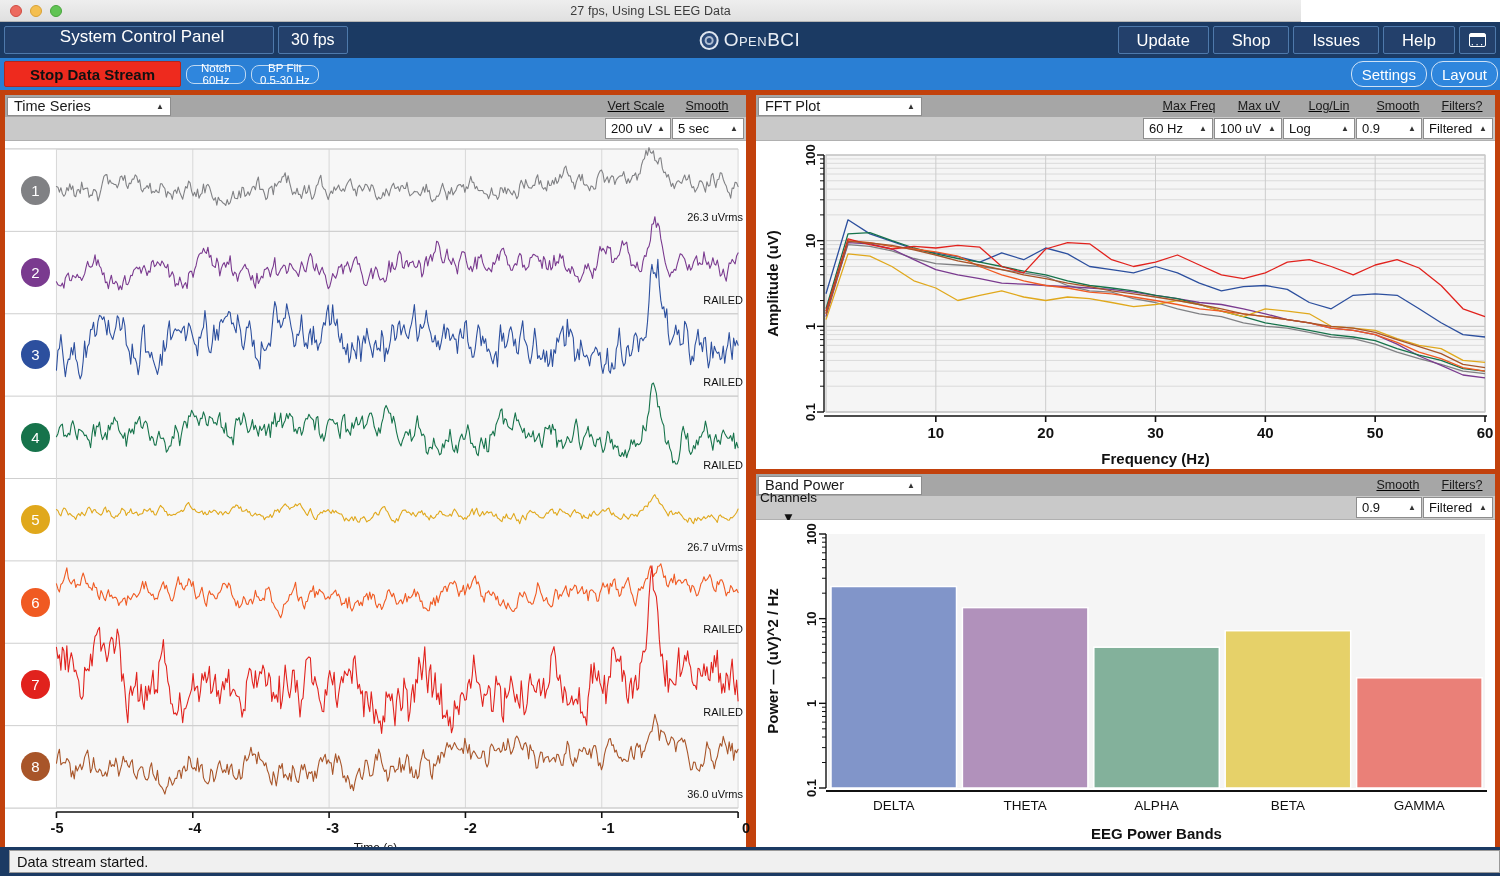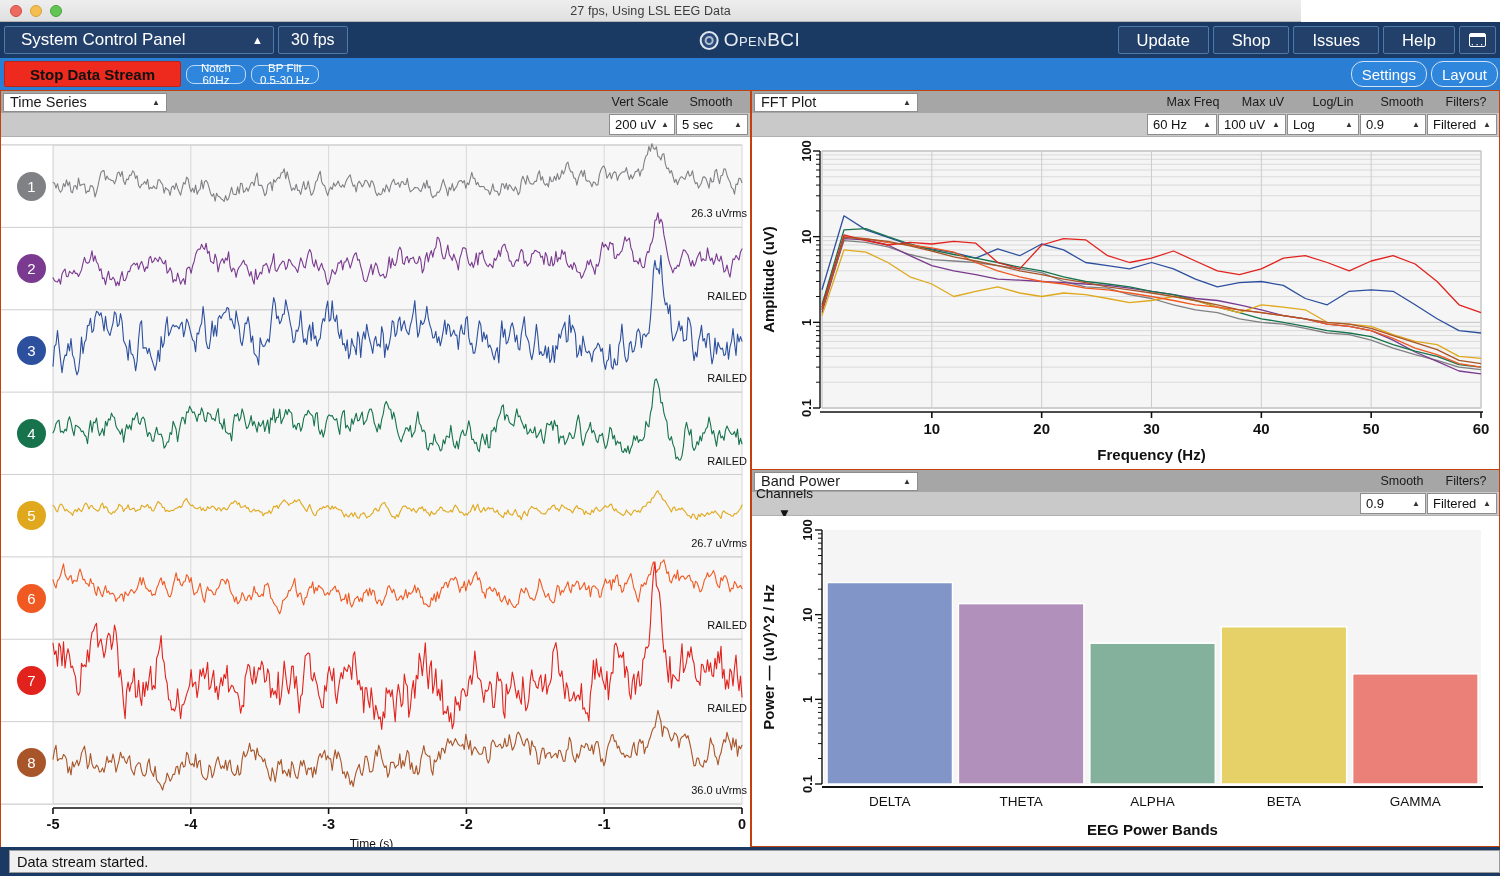--- a/index.html
+++ b/index.html
@@ -32,21 +32,21 @@
   .navbar {
     position:absolute; left:0; top:22px; width:1500px; height:36px;
     background:#1b3a63; display:flex; align-items:center;
   }
   .nav-btn {
     height:28px; margin-left:4px; padding:0 14px;
     border:1px solid #4e79ab; border-radius:2px;
     color:#ffffff; font-size:16.5px; display:flex; align-items:center;
     background:#23406b; white-space:nowrap;
   }
-  .scp { font-size:17px; padding:0 10px 0 16px; gap:26px; min-width:270px; justify-content:space-between;}
+  .scp { font-size:17px; padding:0 10px 0 16px; gap:26px; min-width:270px; justify-content:space-between;flex-direction:column;}
   .caret-up { font-size:11px; }
   .fps-btn { font-size:16px; padding:0 12px; }
   .logo-wrap {
     position:absolute; left:50%; transform:translateX(-50%);
     display:flex; align-items:center; gap:5px;
   }
   .logo-mark {
     width:19px; height:19px; border-radius:50%;
     border:2px solid #dfe6ef; background:#2b4a78;
     position:relative;
@@ -94,34 +94,34 @@
     display:flex; flex-direction:column; align-items:center; justify-content:center;
   }
   .sub-right{ position:absolute; right:2px; display:flex; gap:4px; }
   .sub-right .sb {
     height:26px; padding:0 10px; background:#2f86dd;
     border:1px solid #cfe2f6; border-radius:12px; color:#ffffff;
     font-size:15px; display:flex; align-items:center;
   }
 
   
-  .widget { position:absolute; background:#ffffff; border:1px solid #c2410c; }
+  .widget { position:absolute; background:#ffffff; border:5px solid #c2410c; }
   .wg-head {
     height:22px; background:#a6a6a6; display:flex; align-items:center;
     position:relative;
   }
   .wg-select {
     margin-left:2px; height:19px; min-width:164px; background:#ffffff;
     border:1px solid #8d8d8d; display:flex; align-items:center;
     padding:0 6px; font-size:14.5px; color:#1a1a1a; justify-content:space-between;
   }
   .tri-up{ font-size:8px; color:#333; }
   .ctrl-labels {
     position:absolute; right:2px; top:0; height:22px;
-    display:flex; align-items:center; gap:0;
+    display:flex; align-items:center; gap:0;text-decoration:underline;
   }
   .ctrl-labels .cl {
     font-size:12.5px; color:#1a1a1a; text-align:center;
   }
   .wg-sub {
     height:24px; background:#c9c9c9; display:flex; align-items:center;
     position:relative; border-bottom:1px solid #b0b0b0;
   }
   .ctrl-fields{
     position:absolute; right:2px; top:1px; display:flex; gap:1px;

